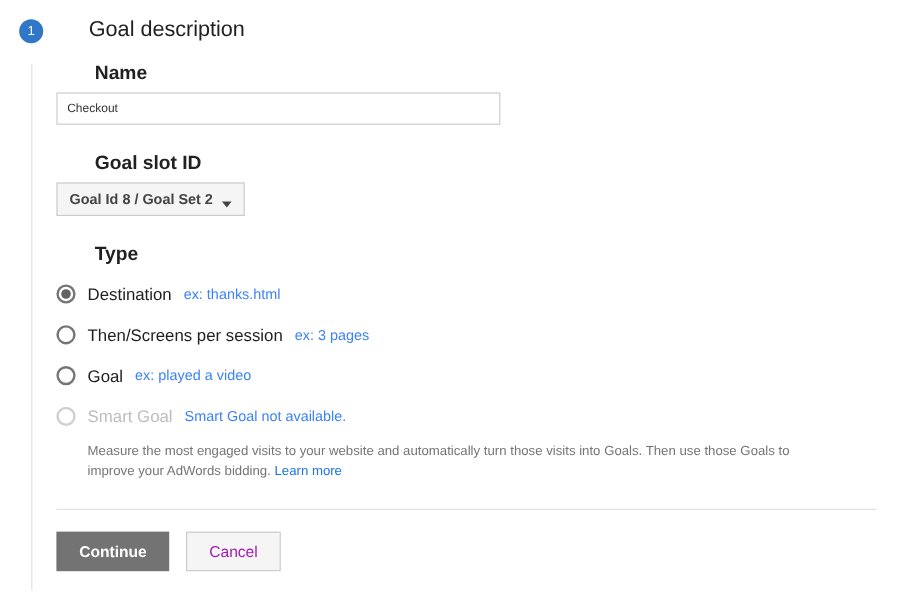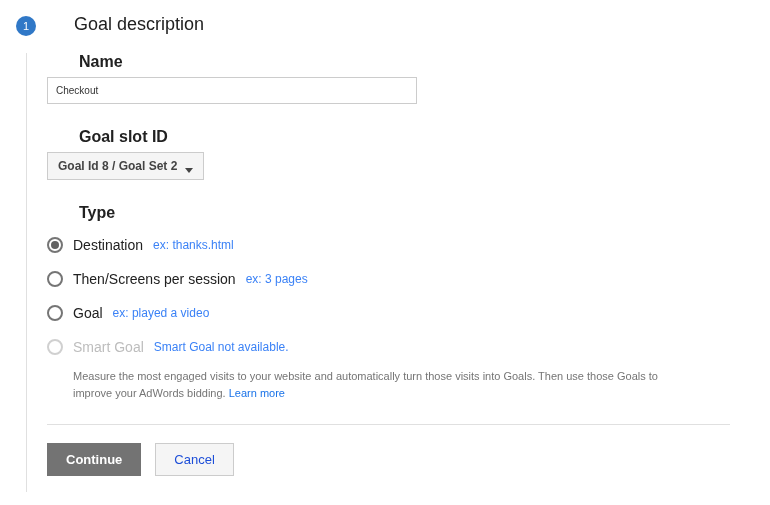--- a/index.html
+++ b/index.html
@@ -142,21 +142,21 @@
     cursor: pointer;
   }
   .btn-primary {
     background: #737373;
     color: #fff;
     font-weight: bold;
   }
   .btn-secondary {
     background: #f5f5f5;
     border-color: #ccc;
-    color: #1d4ed8;
+    color: #a21caf;
   }
   .type-section { margin-top: 24px; }
   .slot-section { margin-top: 24px; }
 </style>
 </head>
 <body>
 
 <div class="container">
 
   <div class="step">

